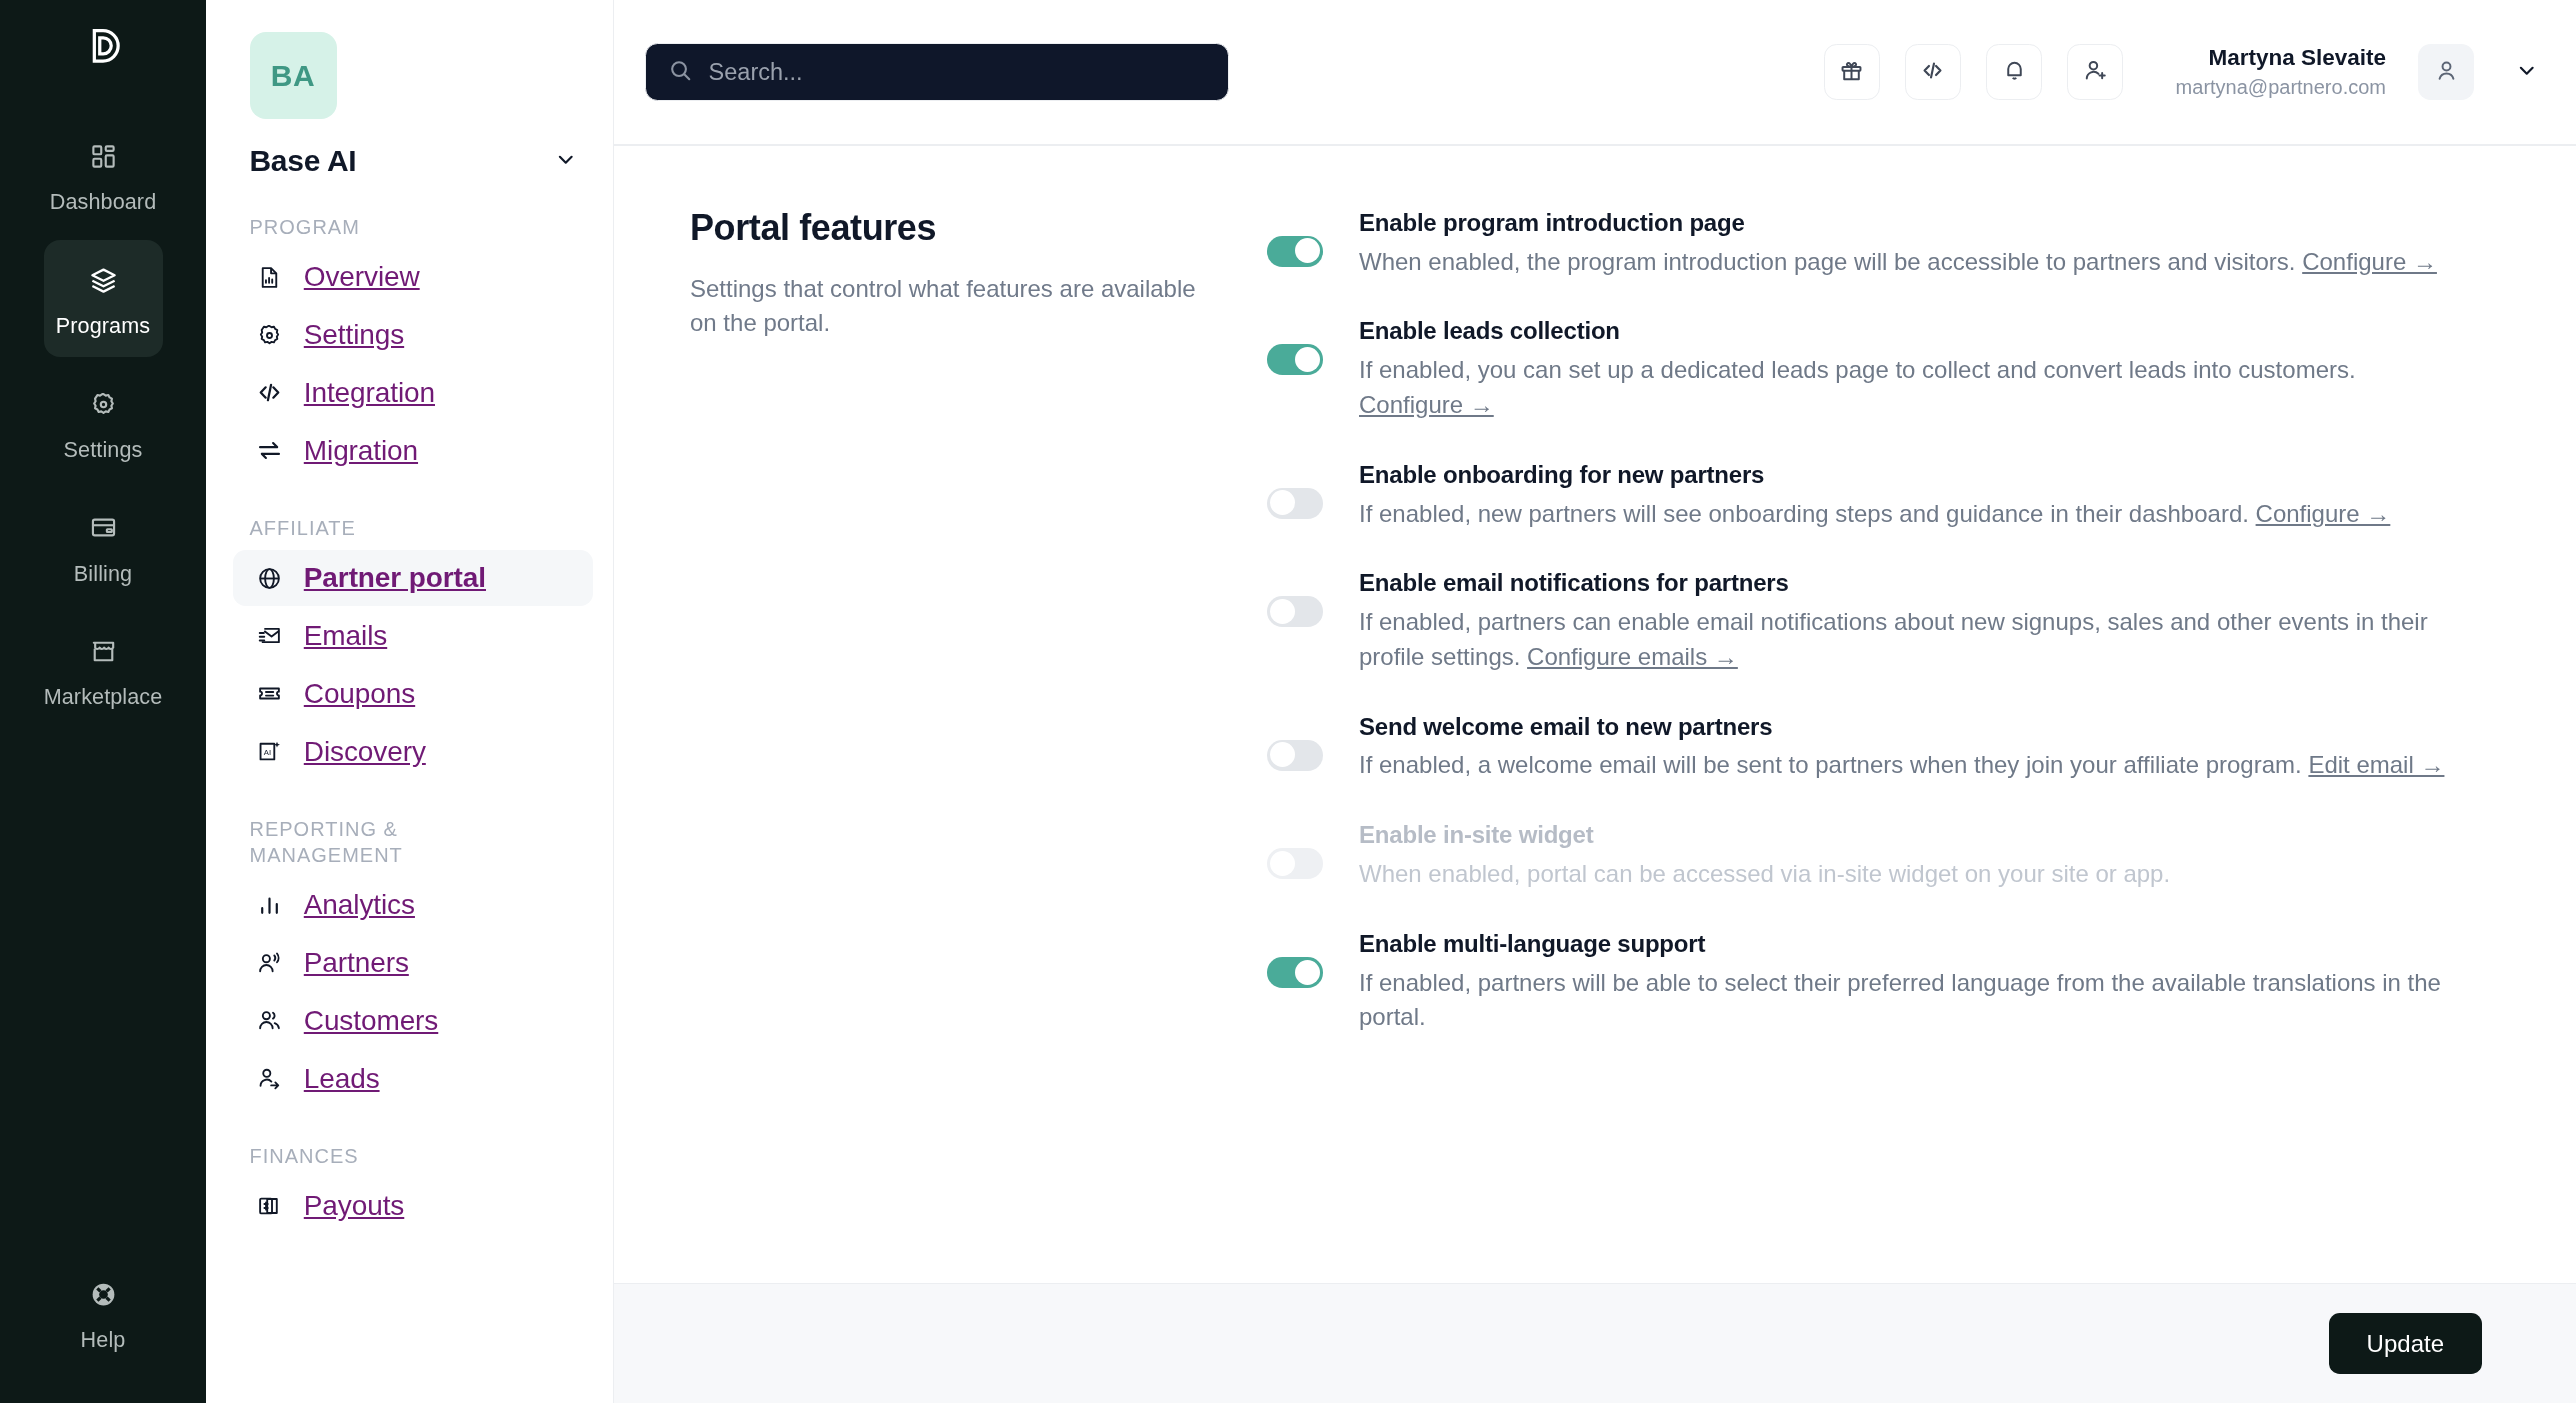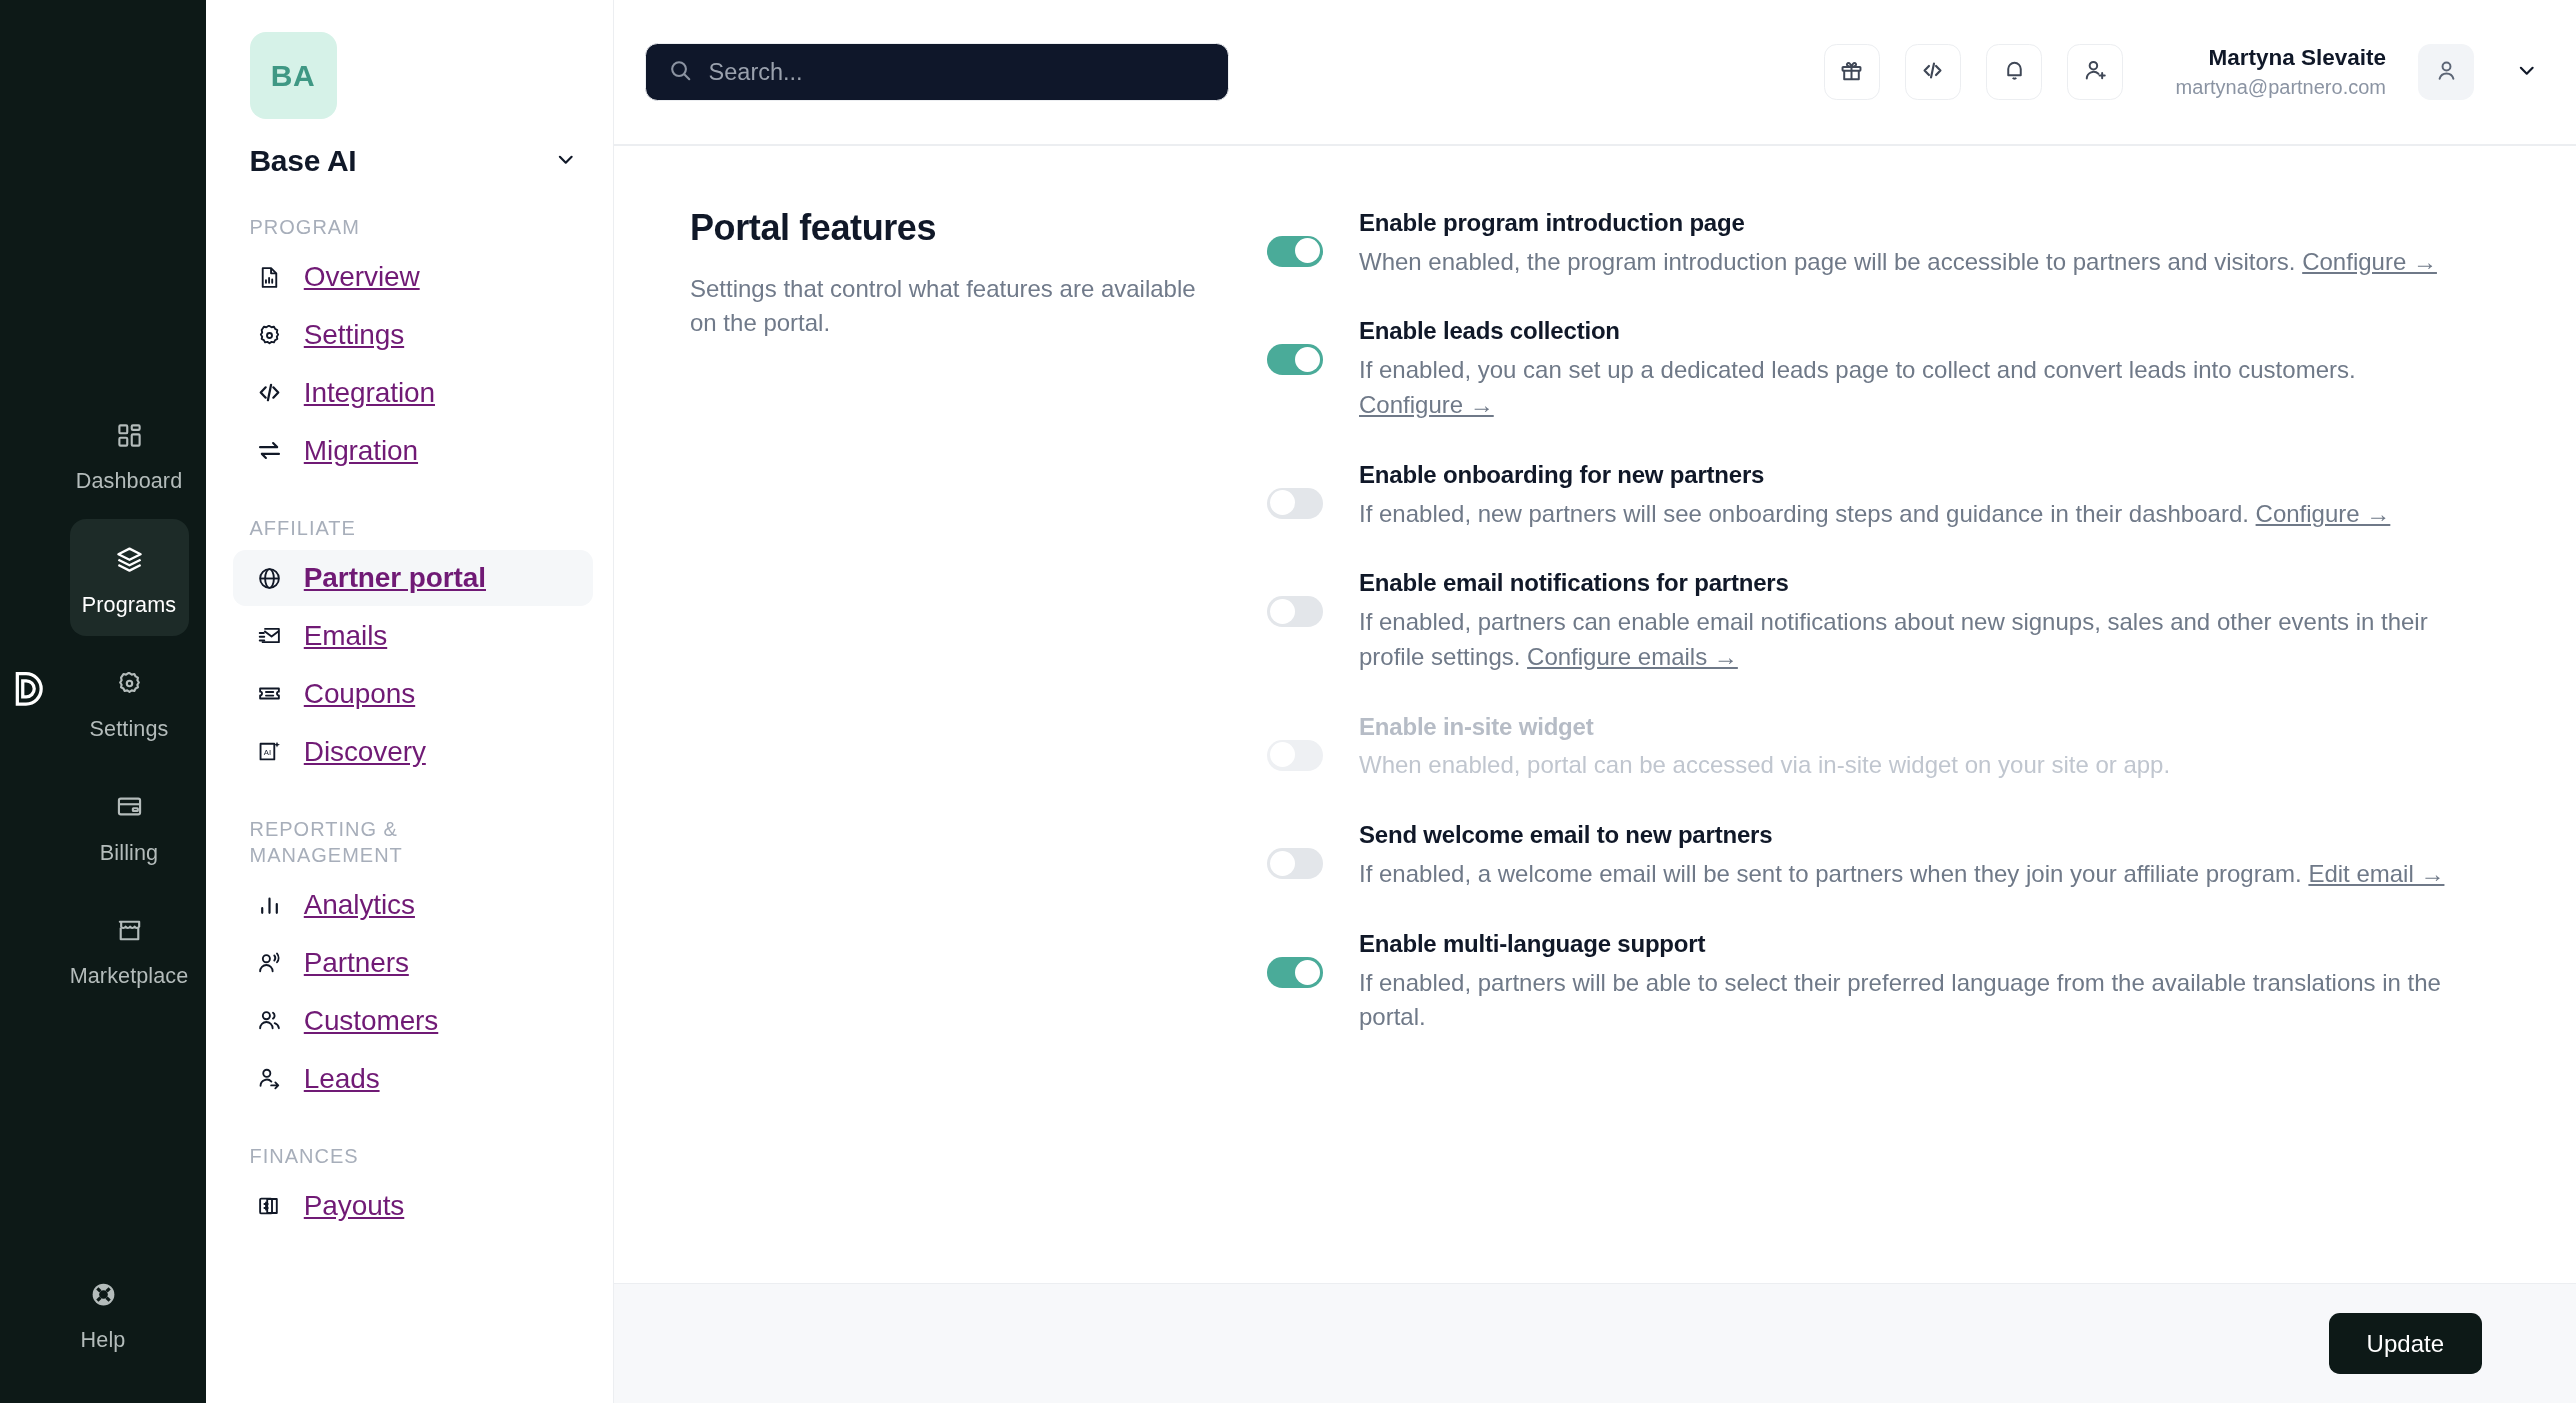--- a/index.html
+++ b/index.html
@@ -8,21 +8,21 @@
     font-family: "Liberation Sans", sans-serif;
     background: #ffffff;
     overflow: hidden;
   }
   .app { display: flex; width: 2576px; height: 1403px; }
 
   
   .rail {
     width: 206px; height: 1403px; flex: 0 0 206px;
     background: #0d1917;
-    display: flex; flex-direction: row; align-items: center;
+    display: flex; flex-direction: column; align-items: center;
     position: relative;
   }
   .rail-logo { margin-top: 21.6px; margin-bottom: 40px; }
   .rail-items { display: flex; flex-direction: column; align-items: center; gap: 7.2px; width: 100%; }
   .rail-item {
     width: 119px; padding: 20px 0 18px;
     display: flex; flex-direction: column; align-items: center; gap: 12.6px;
     border-radius: 16px; cursor: pointer;
   }
   .rail-item.active { background: #1d2b28; }
@@ -471,41 +471,41 @@
         <div class="feature-row">
           <div class="toggle">
               <span class="knob"></span>
             </div>
           <div class="feature-text">
             <div class="feature-title">Enable email notifications for partners</div>
             <div class="feature-desc"><span>If enabled, partners can enable email notifications about new signups, sales and other events in their profile settings. </span><span class="cfg-link">Configure emails →</span></div>
           </div>
         </div>
 
+        <div class="feature-row">
+          <div class="toggle">
+              <span class="knob"></span>
+            </div>
+          <div class="feature-text">
+            <div class="feature-title">Send welcome email to new partners</div>
+            <div class="feature-desc"><span>If enabled, a welcome email will be sent to partners when they join your affiliate program. </span><span class="cfg-link">Edit email →</span></div>
+          </div>
+        </div>
+
         <div class="feature-row muted">
           <div class="toggle off-muted">
               <span class="knob"></span>
             </div>
           <div class="feature-text">
             <div class="feature-title">Enable in-site widget</div>
             <div class="feature-desc">When enabled, portal can be accessed via in-site widget on your site or app.</div>
           </div>
         </div>
 
         <div class="feature-row">
-          <div class="toggle">
-              <span class="knob"></span>
-            </div>
-          <div class="feature-text">
-            <div class="feature-title">Send welcome email to new partners</div>
-            <div class="feature-desc"><span>If enabled, a welcome email will be sent to partners when they join your affiliate program. </span><span class="cfg-link">Edit email →</span></div>
-          </div>
-        </div>
-
-        <div class="feature-row">
           <div class="toggle on">
               <span class="knob"></span>
             </div>
           <div class="feature-text">
             <div class="feature-title">Enable multi-language support</div>
             <div class="feature-desc">If enabled, partners will be able to select their preferred language from the available translations in the portal.</div>
           </div>
         </div>
 
 

